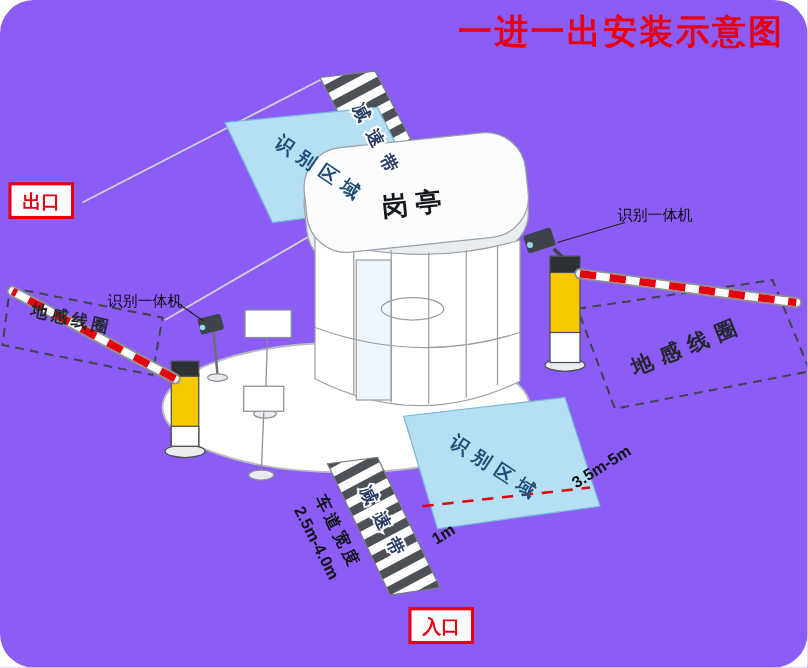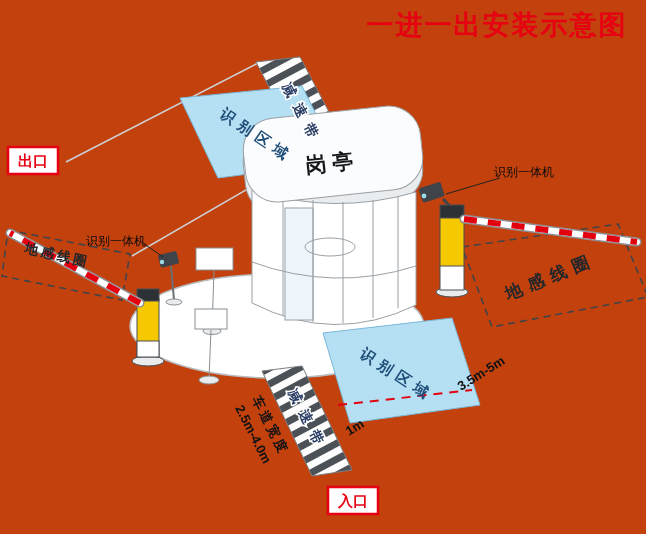--- a/index.html
+++ b/index.html
@@ -1,18 +1,18 @@
 <!DOCTYPE html>
 <html><head>
 <meta charset="utf-8">
 <style>
   html,body{margin:0;padding:0;background:#fff;}
   .stage{
-    position:relative;width:646px;height:534px;background:#c2410c;
-    font-family:"Liberation Sans",sans-serif;overflow:hidden;
+    position:relative;width:646px;height:534px;background:#8b5cf6;
+    font-family:"Liberation Sans",sans-serif;overflow:hidden;border-radius:27px;
   }
   svg text{font-family:"Liberation Sans",sans-serif;}
 </style>
 </head>
 <body>
 
 <div class="stage">
 <svg width="646" height="534" viewBox="0 0 646 534">
   <defs>
     <pattern id="bumpStripes" width="14" height="14" patternUnits="userSpaceOnUse" patternTransform="rotate(62)">

